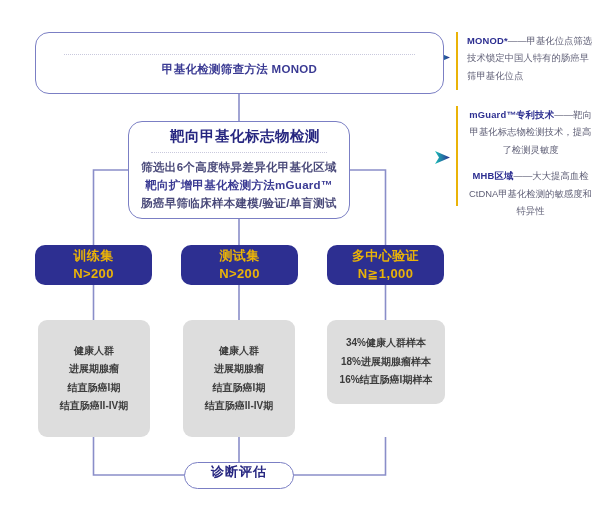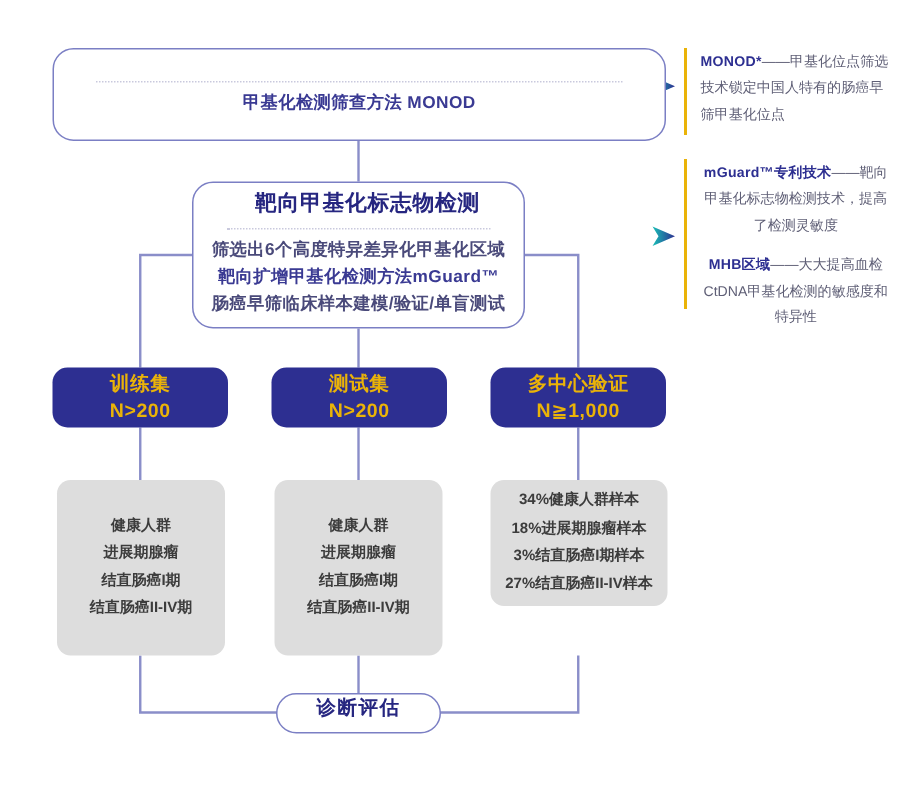--- a/index.html
+++ b/index.html
@@ -197,22 +197,21 @@
   <div class="grey-box" style="left:183px;top:320px;width:112px;height:117px;">
     <div class="gline">健康人群</div>
     <div class="gline">进展期腺瘤</div>
     <div class="gline">结直肠癌I期</div>
     <div class="gline">结直肠癌II-IV期</div>
   </div>
 
   <div class="grey-box" style="left:327px;top:320px;width:118px;height:84px;">
     <div class="gline">34%健康人群样本</div>
     <div class="gline">18%进展期腺瘤样本</div>
-    <div class="gline">3%结直肠癌I期样本</div>
-    <div class="gline">27%结直肠癌II-IV样本</div>
+    <div class="gline">16%结直肠癌I期样本</div>
   </div>
 
   <div class="diag-pill" style="left:184px;top:462px;width:110px;height:27px;">
     <span>诊断评估</span>
   </div>
 
   <div class="note" style="left:456px;top:32px;height:58px;">
     <p><b>MONOD*</b><span>——甲基化位点筛选技术锁定中国人特有的肠癌早筛甲基化位点</span></p>
   </div>
 

